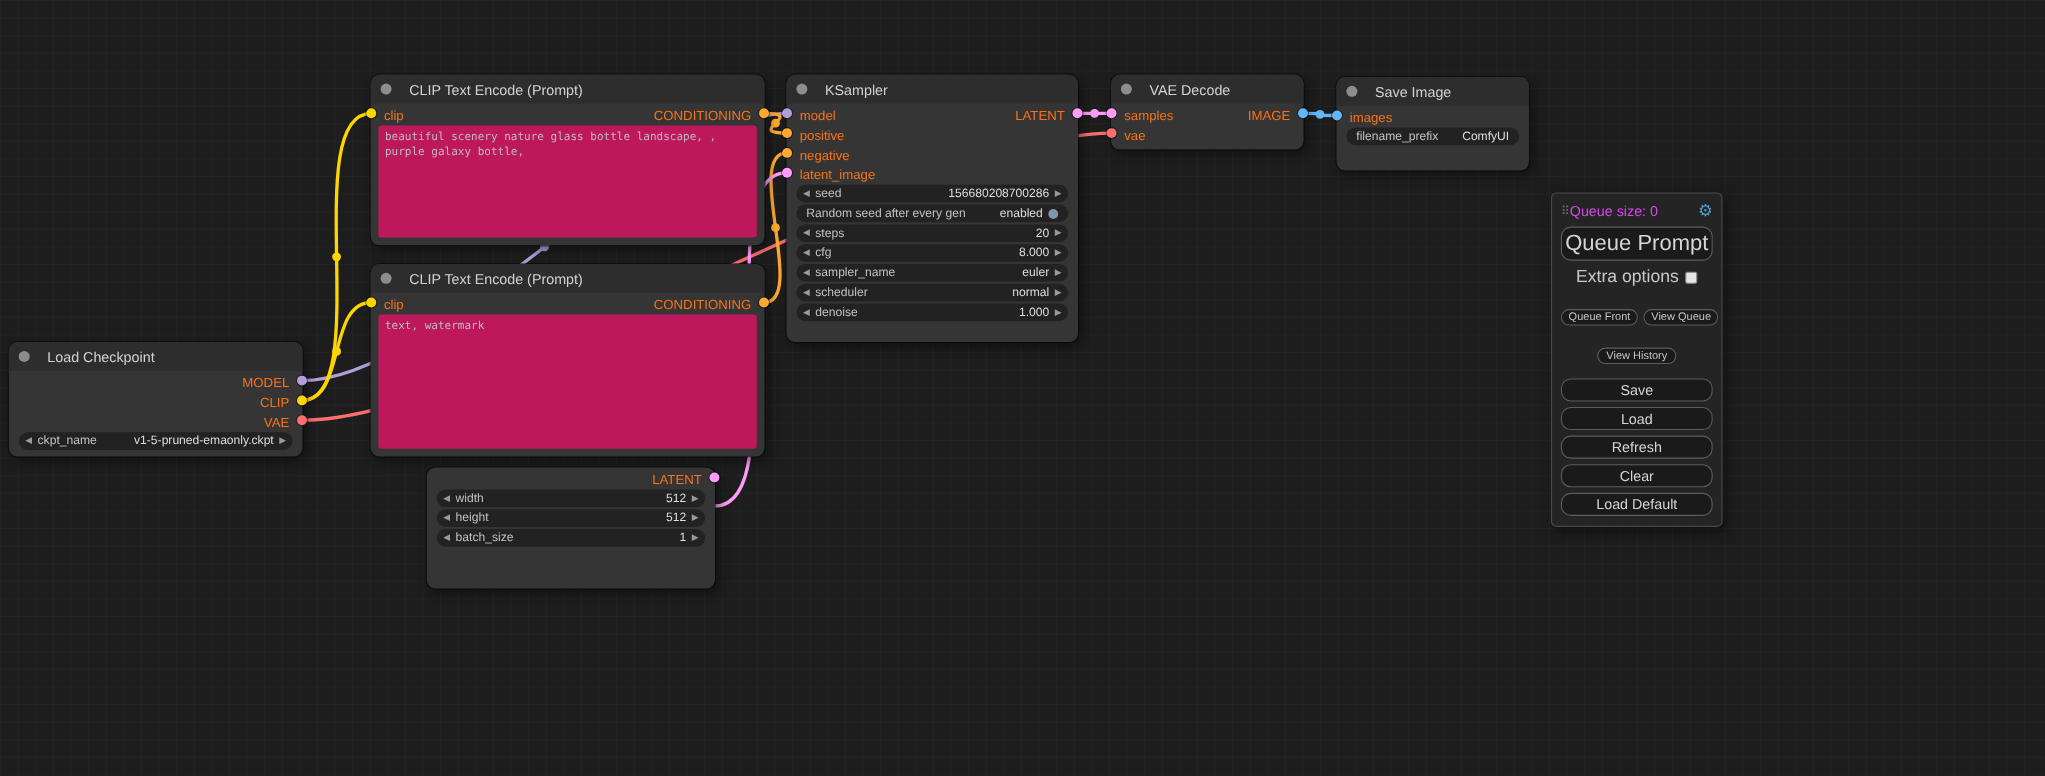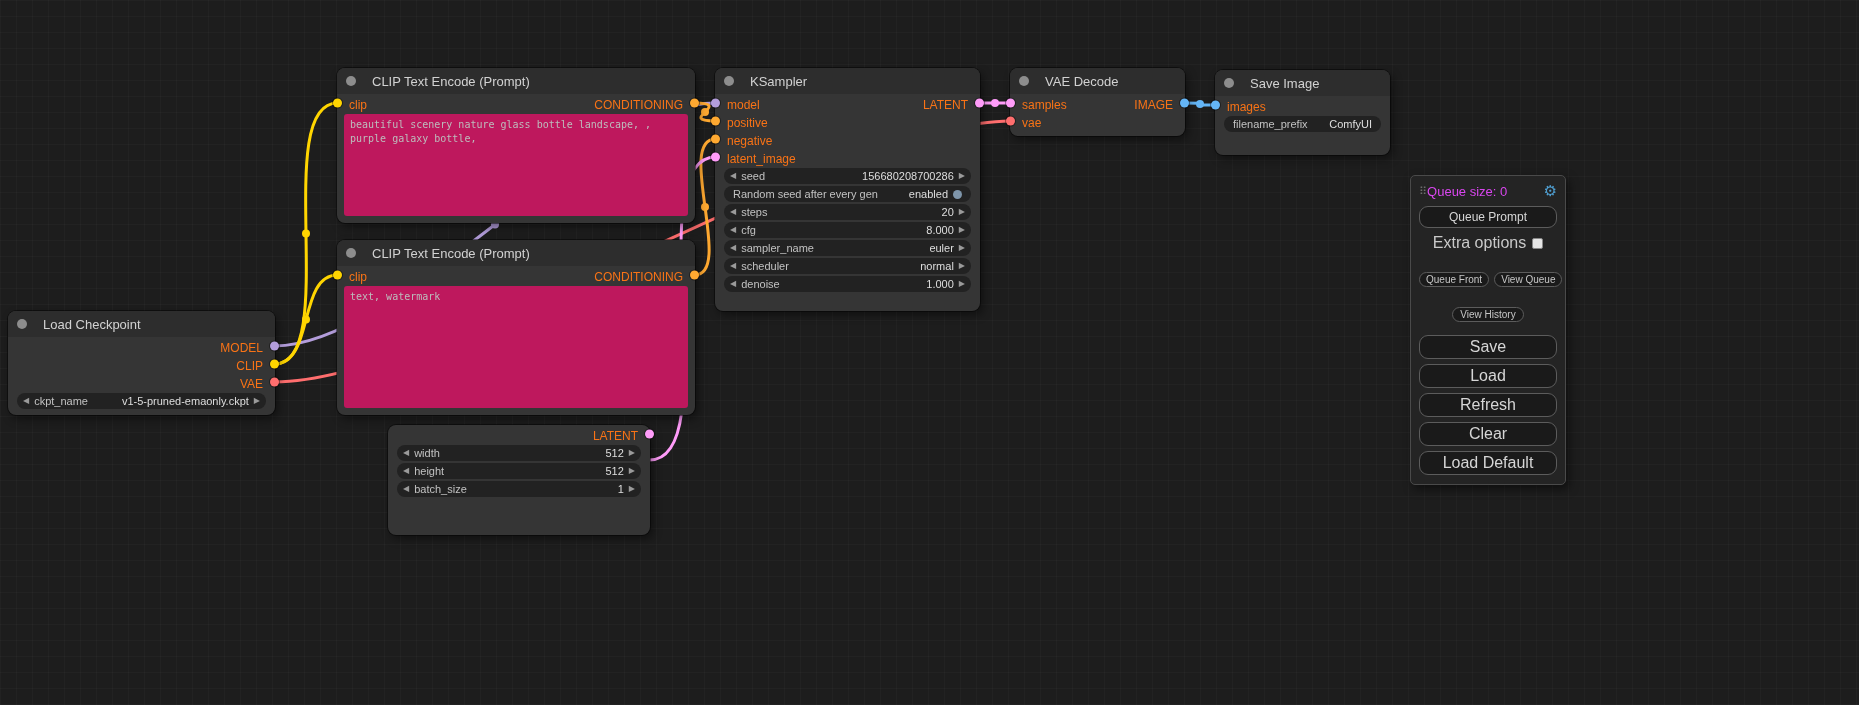--- a/index.html
+++ b/index.html
@@ -62,24 +62,24 @@
     padding:6px 8px 9px 8px; box-shadow:3px 4px 10px rgba(0,0,0,0.5);
     color:#cccccc;
   }
   .menu-header { display:flex; align-items:center; height:18px; }
   .drag-handle { color:#6d6d6d; font-size:11px; cursor:grab; }
   .queue-size { flex:1; text-align:left; font-size:13px; color:#d946ef; }
   .gear { color:#4f9ed0; font-size:15px; cursor:pointer; }
   .mbtn {
     display:block; width:100%; margin-top:5px;
     background:#1a1a1a; border:1px solid #5c5c5c; border-radius:9px;
-    color:#d6d6d6; font-family:inherit; font-size:16px; padding:2px 0;
+    color:#d6d6d6; font-family:inherit; font-size:13px; padding:2px 0;
     text-align:center; cursor:pointer;
   }
-  .mbtn.qp { font-size:12px; padding:3px 0; margin-top:6px; }
+  .mbtn.qp { font-size:20px; padding:3px 0; margin-top:6px; }
   .mbtn.gap { margin-top:13px; }
   .extra-row { display:flex; align-items:center; justify-content:center; gap:6px; margin-top:6px; font-size:16px; color:#c9c9c9; }
   .checkbox { width:11px; height:11px; background:#e6e6e6; border:1px solid #888; border-radius:2px; cursor:pointer; }
   .small-row { display:flex; gap:5px; margin-top:20px; }
   .small-row.center { justify-content:center; }
   .sbtn {
     flex:1; background:#1a1a1a; border:1px solid #5c5c5c; border-radius:9px;
     color:#c6c6c6; font-family:inherit; font-size:10px; padding:1px 6px;
     text-align:center; cursor:pointer; white-space:nowrap;
   }

